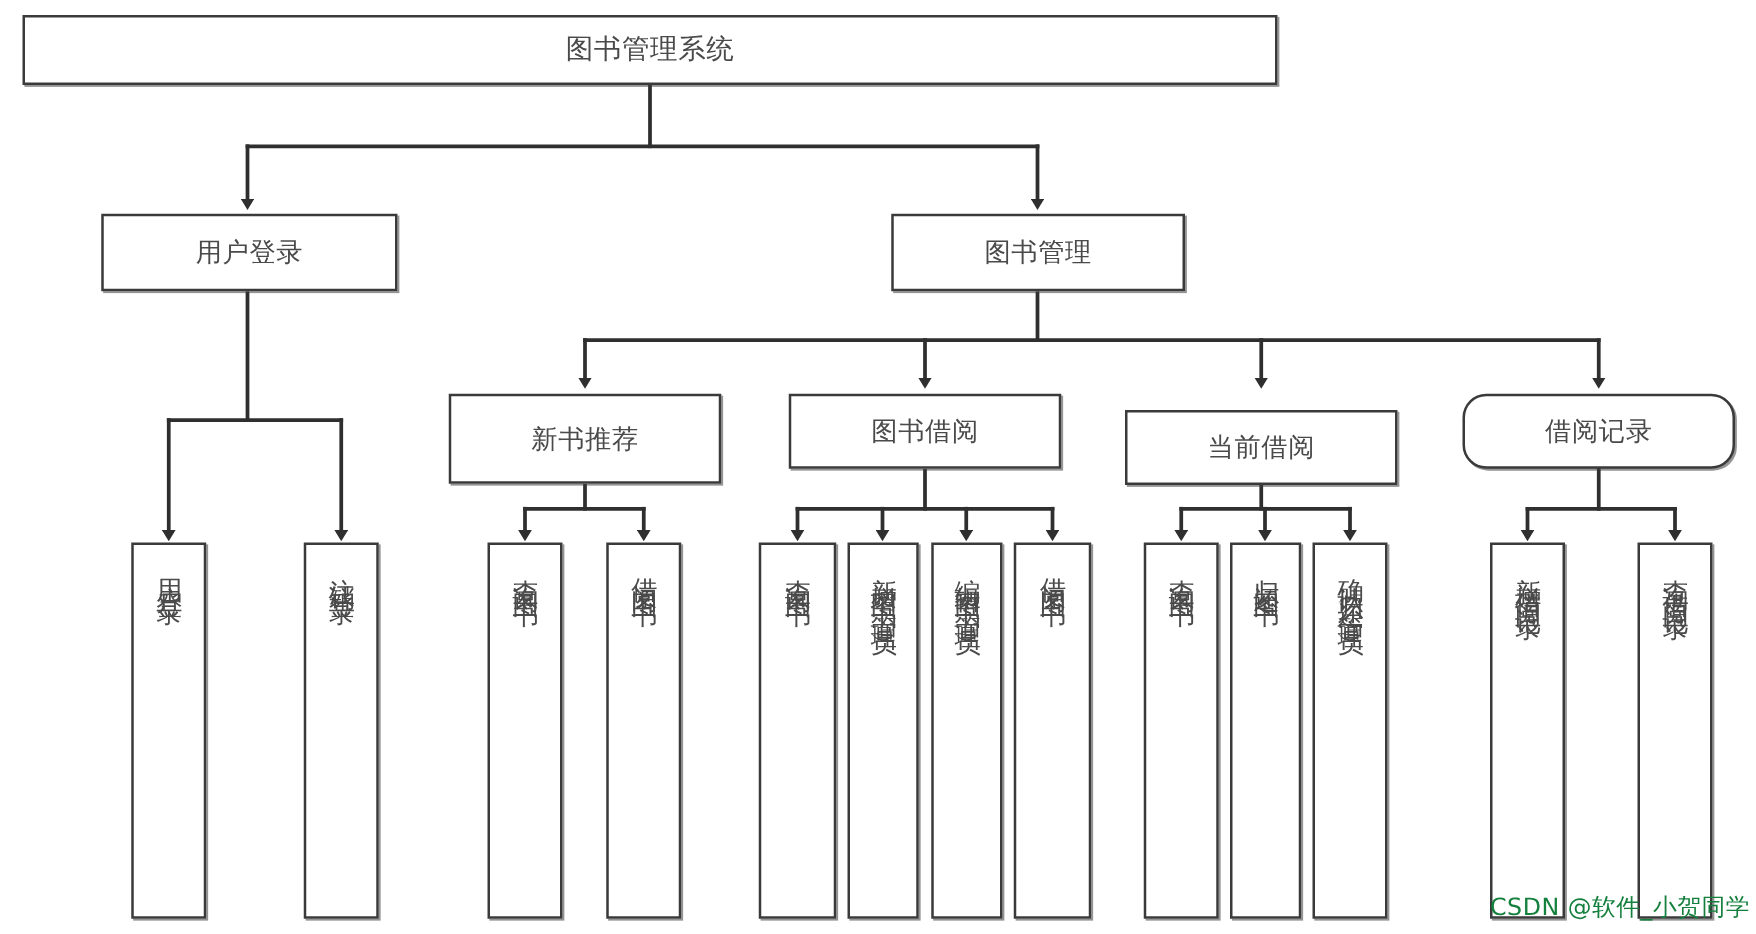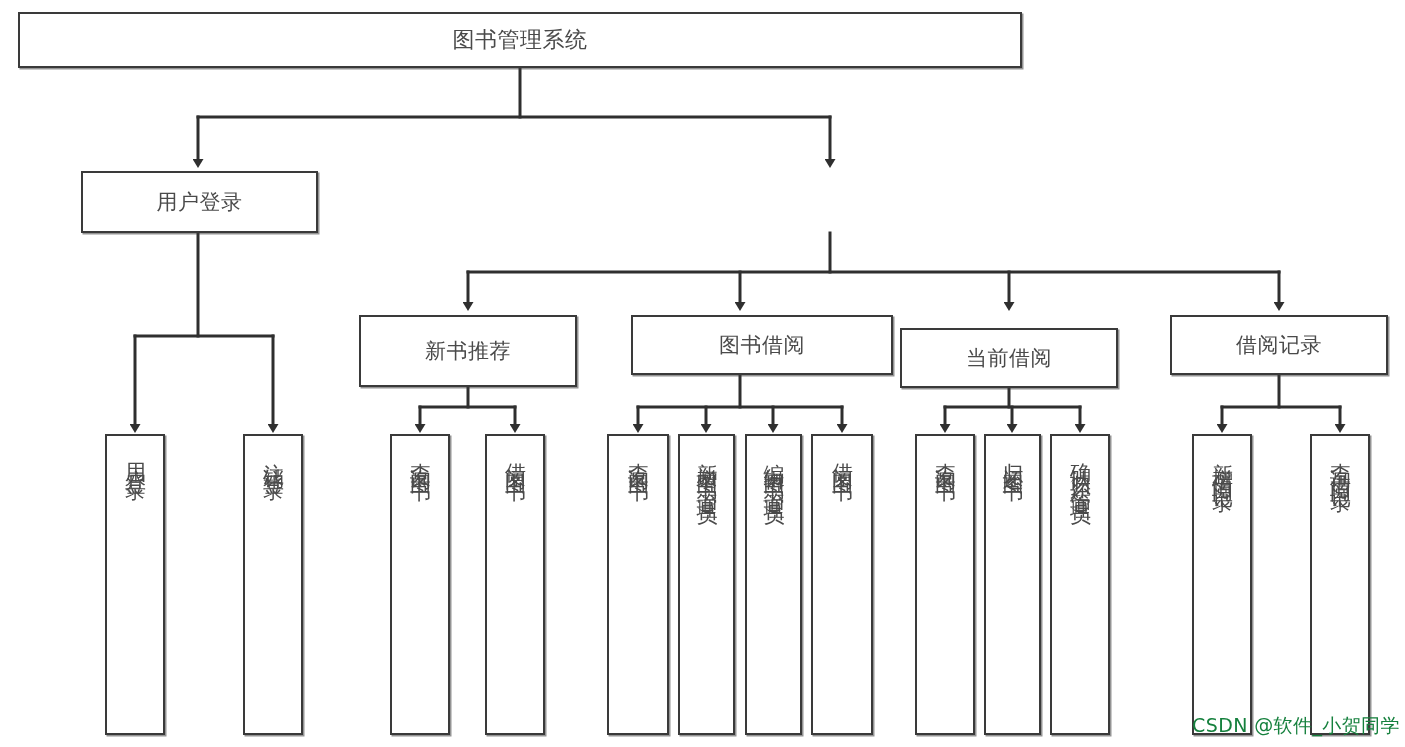--- a/index.html
+++ b/index.html
@@ -100,31 +100,34 @@
     </g>
   </svg>
 
   <div class="node h-node root" style="left:18px;top:12px;width:1004px;height:56px;">
     <span class="lbl">图书管理系统</span>
   </div>
 
   <div class="node h-node" style="left:81px;top:171px;width:237px;height:62px;">
     <span class="lbl">用户登录</span>
   </div>
+  <div class="node h-node" style="left:713px;top:171px;width:235px;height:62px;">
+    <span class="lbl">图书管理</span>
+  </div>
 
   <div class="node h-node" style="left:359px;top:315px;width:218px;height:72px;">
     <span class="lbl">新书推荐</span>
   </div>
-  <div class="node h-node" style="left:631px;top:315px;width:262px;height:60px;">
+  <div class="node h-node" style="left:631px;top:315px;width:218px;height:60px;">
     <span class="lbl">图书借阅</span>
   </div>
   <div class="node h-node" style="left:900px;top:328px;width:218px;height:60px;">
     <span class="lbl">当前借阅</span>
   </div>
-  <div class="node h-node" style="left:1170px;top:315px;width:218px;height:60px;">
+  <div class="node h-node" style="left:1170px;top:315px;width:218px;height:60px;border-radius:19px;">
     <span class="lbl">借阅记录</span>
   </div>
 
   <div class="node v-node" style="left:105px;top:434px;width:60px;height:301px;">
     <span class="lbl">用户登录</span>
   </div>
   <div class="node v-node" style="left:243px;top:434px;width:60px;height:301px;">
     <span class="lbl">注销登录</span>
   </div>
 

